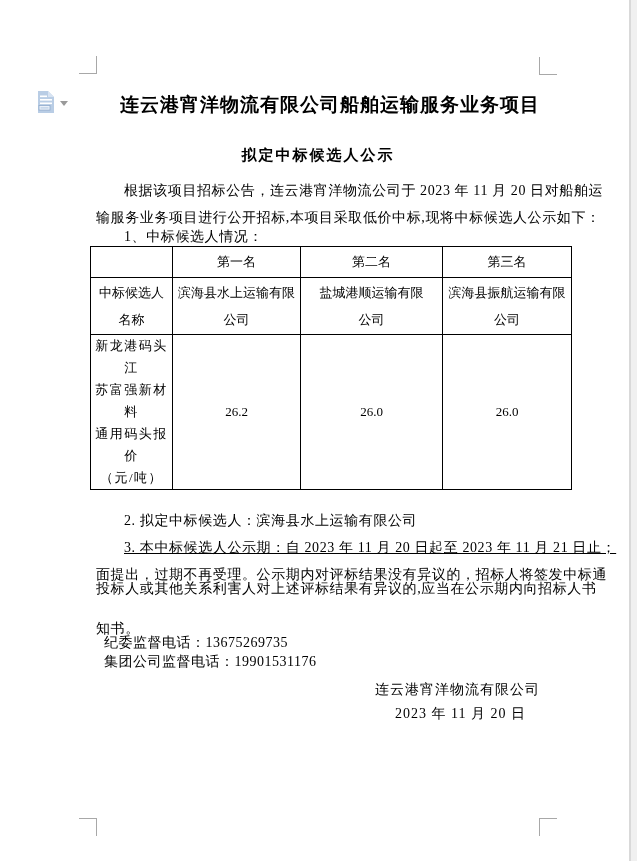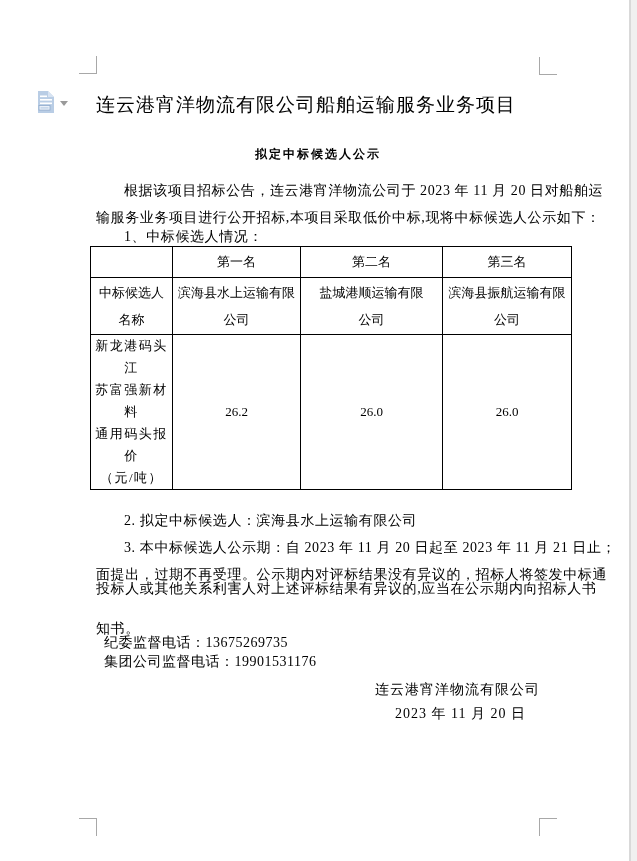--- a/index.html
+++ b/index.html
@@ -22,26 +22,26 @@
   .paste-btn { position: absolute; left: 36px; top: 91px; width: 34px; height: 24px; cursor: pointer; }
   .paste-btn svg { position: absolute; left: 0; top: 0; }
   .caret-down {
     position: absolute; left: 24px; top: 10px; width: 0; height: 0;
     border-left: 4px solid transparent; border-right: 4px solid transparent;
     border-top: 5px solid #9a9a9a;
   }
 
   .doc-title {
     position: absolute; left: 96px; top: 92px; width: 444px;
-    text-align: left; font-size: 19px; font-weight: normal; letter-spacing: 1px;
+    text-align: right; font-size: 19px; font-weight: bold; letter-spacing: 1px;
     white-space: nowrap;
   }
   .doc-subtitle {
     position: absolute; left: 96px; top: 146px; width: 444px;
-    text-align: center; font-size: 12px; font-weight: bold; letter-spacing: 2px;
+    text-align: center; font-size: 15px; font-weight: bold; letter-spacing: 2px;
     white-space: nowrap;
   }
   .tline { position: absolute; font-size: 14px; white-space: nowrap; letter-spacing: 0.6px; }
 
   table.cand {
     position: absolute; left: 90px; top: 246px;
     border-collapse: collapse; table-layout: fixed; width: 481px;
   }
   table.cand td {
     border: 1px solid #000; text-align: center; vertical-align: middle;
@@ -122,21 +122,21 @@
 （元/吨）</td>
     <td>26.2</td>
     <td>26.0</td>
     <td>26.0</td>
   </tr>
 </tbody>
   </table>
 
 <div class="tline" style="left:124px; top:512px;">2.  拟定中标候选人：滨海县水上运输有限公司</div>
 
-<div class="tline" style="left:124px; top:539px;">3. 本中标候选人公示期：自 2023 年 11 月 20 日起至 2023 年 11 月 21 日止；</div>
+<div class="tline" style="left:124px; top:539px;text-decoration:underline;">3. 本中标候选人公示期：自 2023 年 11 月 20 日起至 2023 年 11 月 21 日止；</div>
 <div class="tline" style="left:96px; top:580px;">投标人或其他关系利害人对上述评标结果有异议的,应当在公示期内向招标人书</div>
 <div class="tline" style="left:96px; top:566px;">面提出，过期不再受理。公示期内对评标结果没有异议的，招标人将签发中标通</div>
 <div class="tline" style="left:96px; top:620px;">知书。</div>
 
 <div class="phone" style="top:634px;">纪委监督电话：13675269735</div>
 <div class="phone" style="top:653px;">集团公司监督电话：19901531176</div>
 
 <div class="sig" style="top:681px;">连云港宵洋物流有限公司</div>
 <div class="sig" style="top:705px; padding-right:14px; width:430px;">2023 年 11 月 20 日</div>
 

